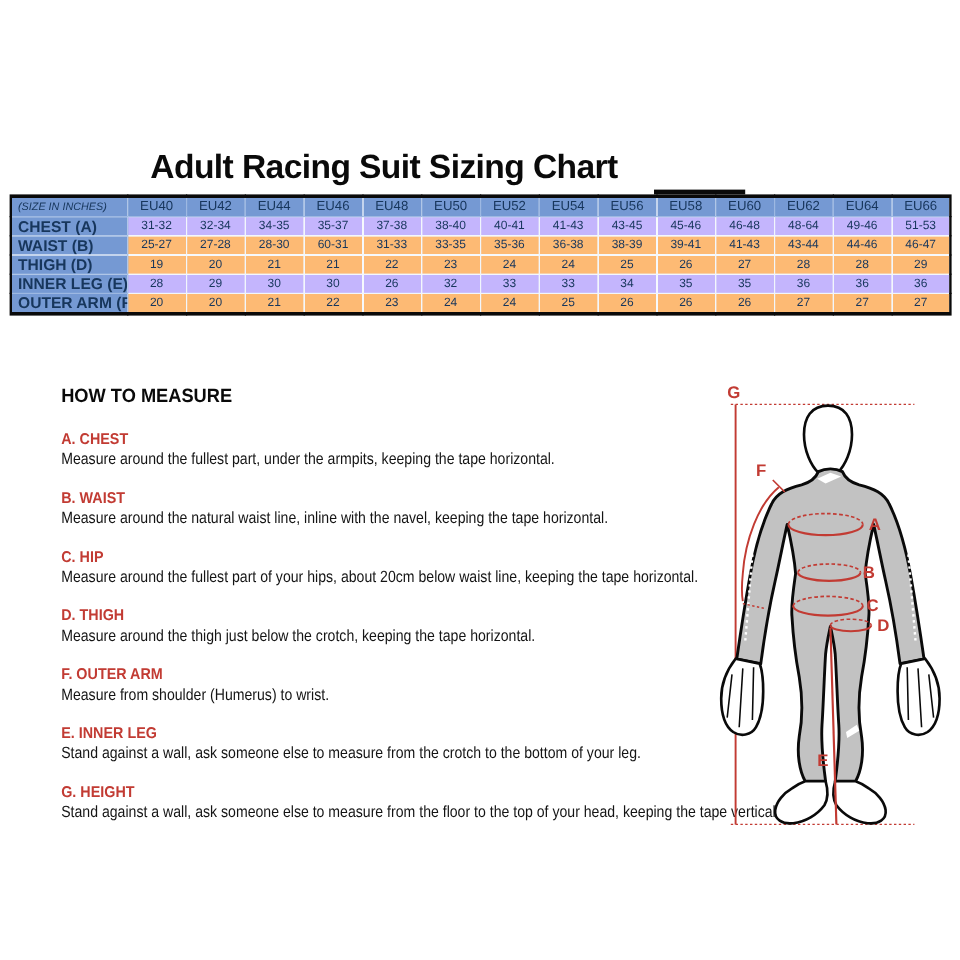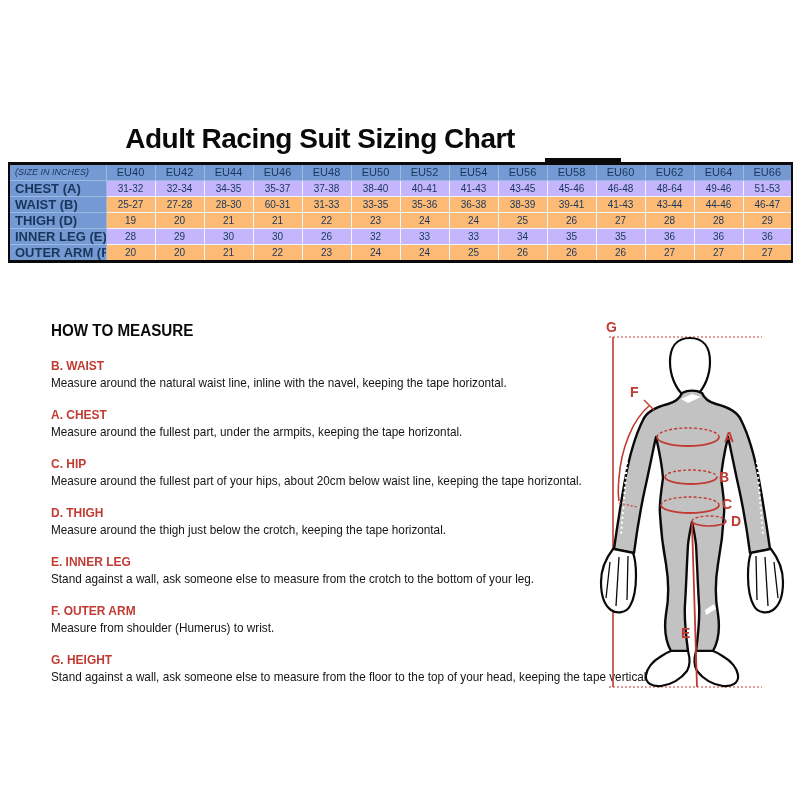--- a/index.html
+++ b/index.html
@@ -184,42 +184,42 @@
           <td class="val">27</td>
         </tr>
       </tbody>
   </table>
 </div>
 
 <div class="howto">
   <div class="howto-heading">HOW TO MEASURE</div>
   <div id="sections">
       <div class="m-section">
+        <span class="m-label">A. CHEST</span>
+        <span class="m-text">Measure around the fullest part, under the armpits, keeping the tape horizontal.</span>
+      </div>
+      <div class="m-section">
         <span class="m-label">B. WAIST</span>
         <span class="m-text">Measure around the natural waist line, inline with the navel, keeping the tape horizontal.</span>
       </div>
       <div class="m-section">
-        <span class="m-label">A. CHEST</span>
-        <span class="m-text">Measure around the fullest part, under the armpits, keeping the tape horizontal.</span>
-      </div>
-      <div class="m-section">
         <span class="m-label">C. HIP</span>
         <span class="m-text">Measure around the fullest part of your hips, about 20cm below waist line, keeping the tape horizontal.</span>
       </div>
       <div class="m-section">
         <span class="m-label">D. THIGH</span>
         <span class="m-text">Measure around the thigh just below the crotch, keeping the tape horizontal.</span>
       </div>
       <div class="m-section">
+        <span class="m-label">F. OUTER ARM</span>
+        <span class="m-text">Measure from shoulder (Humerus) to wrist.</span>
+      </div>
+      <div class="m-section">
         <span class="m-label">E. INNER LEG</span>
         <span class="m-text">Stand against a wall, ask someone else to measure from the crotch to the bottom of your leg.</span>
-      </div>
-      <div class="m-section">
-        <span class="m-label">F. OUTER ARM</span>
-        <span class="m-text">Measure from shoulder (Humerus) to wrist.</span>
       </div>
       <div class="m-section">
         <span class="m-label">G. HEIGHT</span>
         <span class="m-text">Stand against a wall, ask someone else to measure from the floor to the top of your head, keeping the tape vertical.</span>
       </div>
     </div>
 </div>
 
 <div class="figure-wrap">
   <svg width="800" height="800" viewBox="0 0 800 800">

